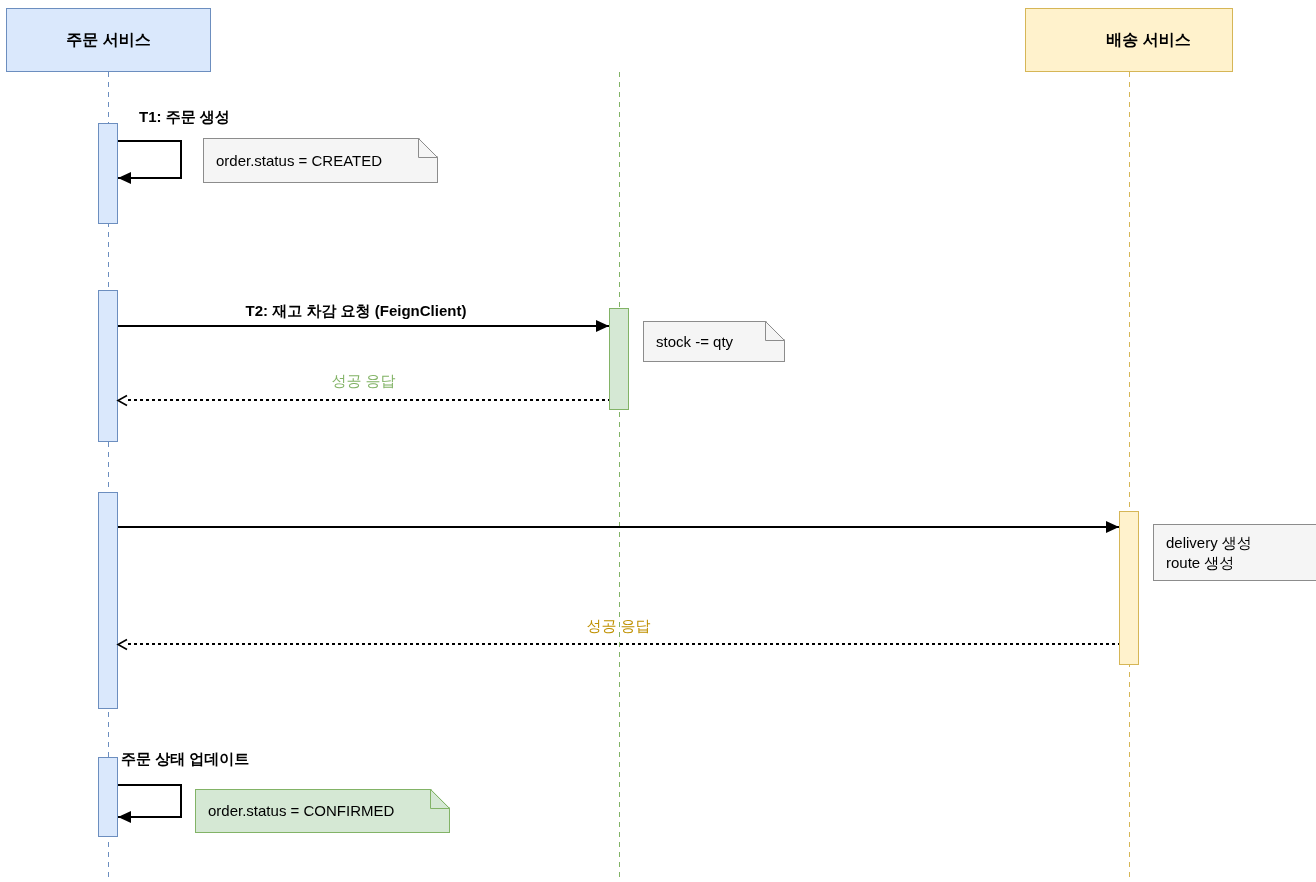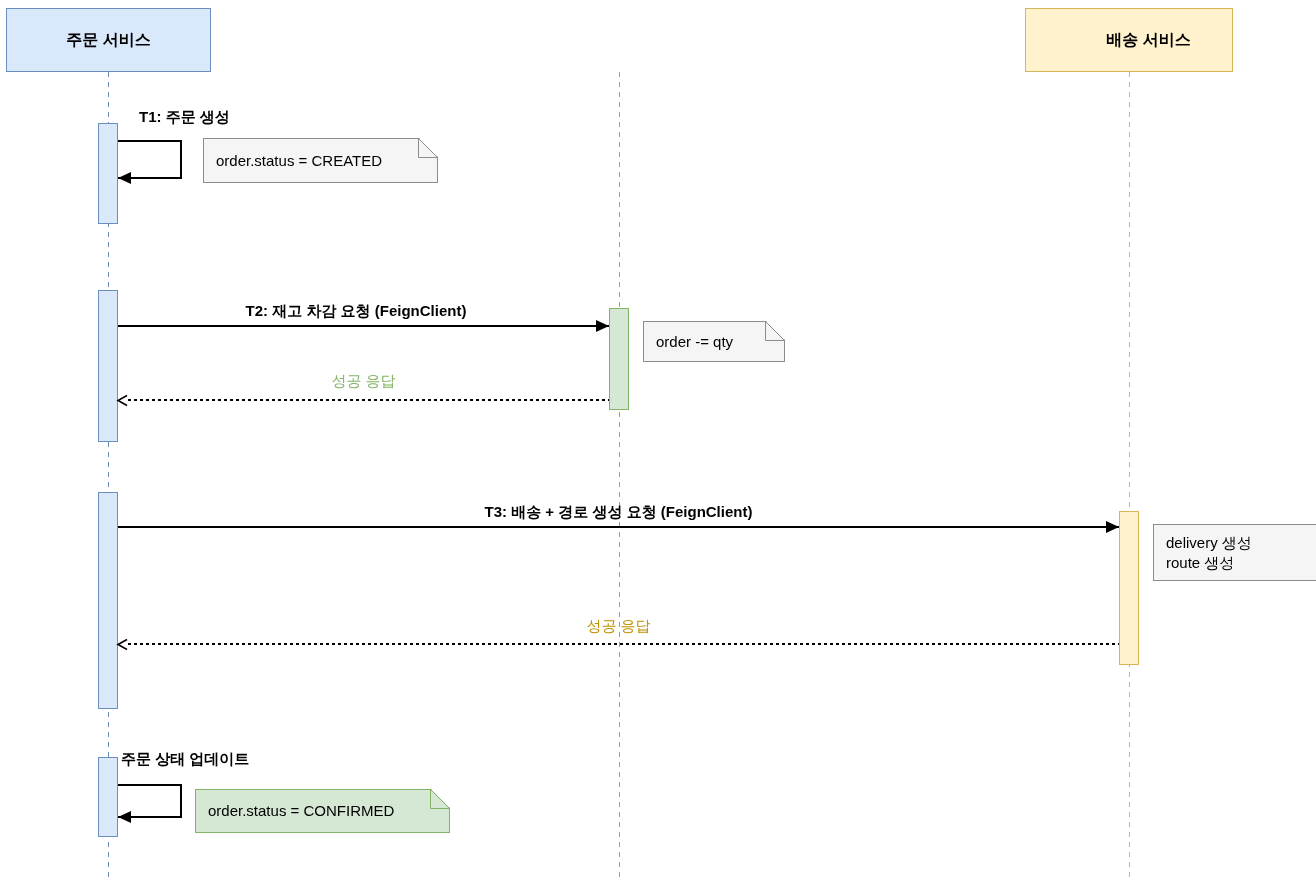--- a/index.html
+++ b/index.html
@@ -83,30 +83,29 @@
     <span>order.status = CREATED</span>
   </div>
 
   <div class="msg-label centered" style="left:118px;top:302px;width:476px;">T2: 재고 차감 요청 (FeignClient)</div>
   <div class="line-solid" style="left:118px;top:325px;width:491px;"></div>
   <div class="arrowhead-right" style="left:596px;top:320px;"></div>
   <div class="note gray" style="left:643px;top:321px;width:142px;height:41px;">
     <svg class="fold" viewBox="0 0 20 20">
       <path d="M0.5 0.5 L19.5 19.5 L0.5 19.5 Z" style="fill:var(--note_fill);stroke:var(--note_stroke);stroke-width:1"></path>
     </svg>
-    <span>order -= qty</span>
+    <span>stock -= qty</span>
   </div>
 
   <div class="resp-label green" style="left:118px;top:372px;width:491px;">성공 응답</div>
   <div class="line-dashed" style="left:128px;top:399px;width:481px;"></div>
   <svg class="chevron-left" style="left:116px;top:394px;" width="13" height="13" viewBox="0 0 13 13">
     <path d="M11 1.5 L2 6.5 L11 11.5" fill="none" stroke="#000" stroke-width="1.6"></path>
   </svg>
 
-  <div class="msg-label centered" style="left:118px;top:503px;width:1001px;">T3: 배송 + 경로 생성 요청 (FeignClient)</div>
   <div class="line-solid" style="left:118px;top:526px;width:1001px;"></div>
   <div class="arrowhead-right" style="left:1106px;top:521px;"></div>
   <div class="note gray" style="left:1153px;top:524px;width:187px;height:57px;">
     <svg class="fold" viewBox="0 0 20 20">
       <path d="M0.5 0.5 L19.5 19.5 L0.5 19.5 Z" style="fill:var(--note_fill);stroke:var(--note_stroke);stroke-width:1"></path>
     </svg>
     <span>delivery 생성
 route 생성</span>
   </div>
 

